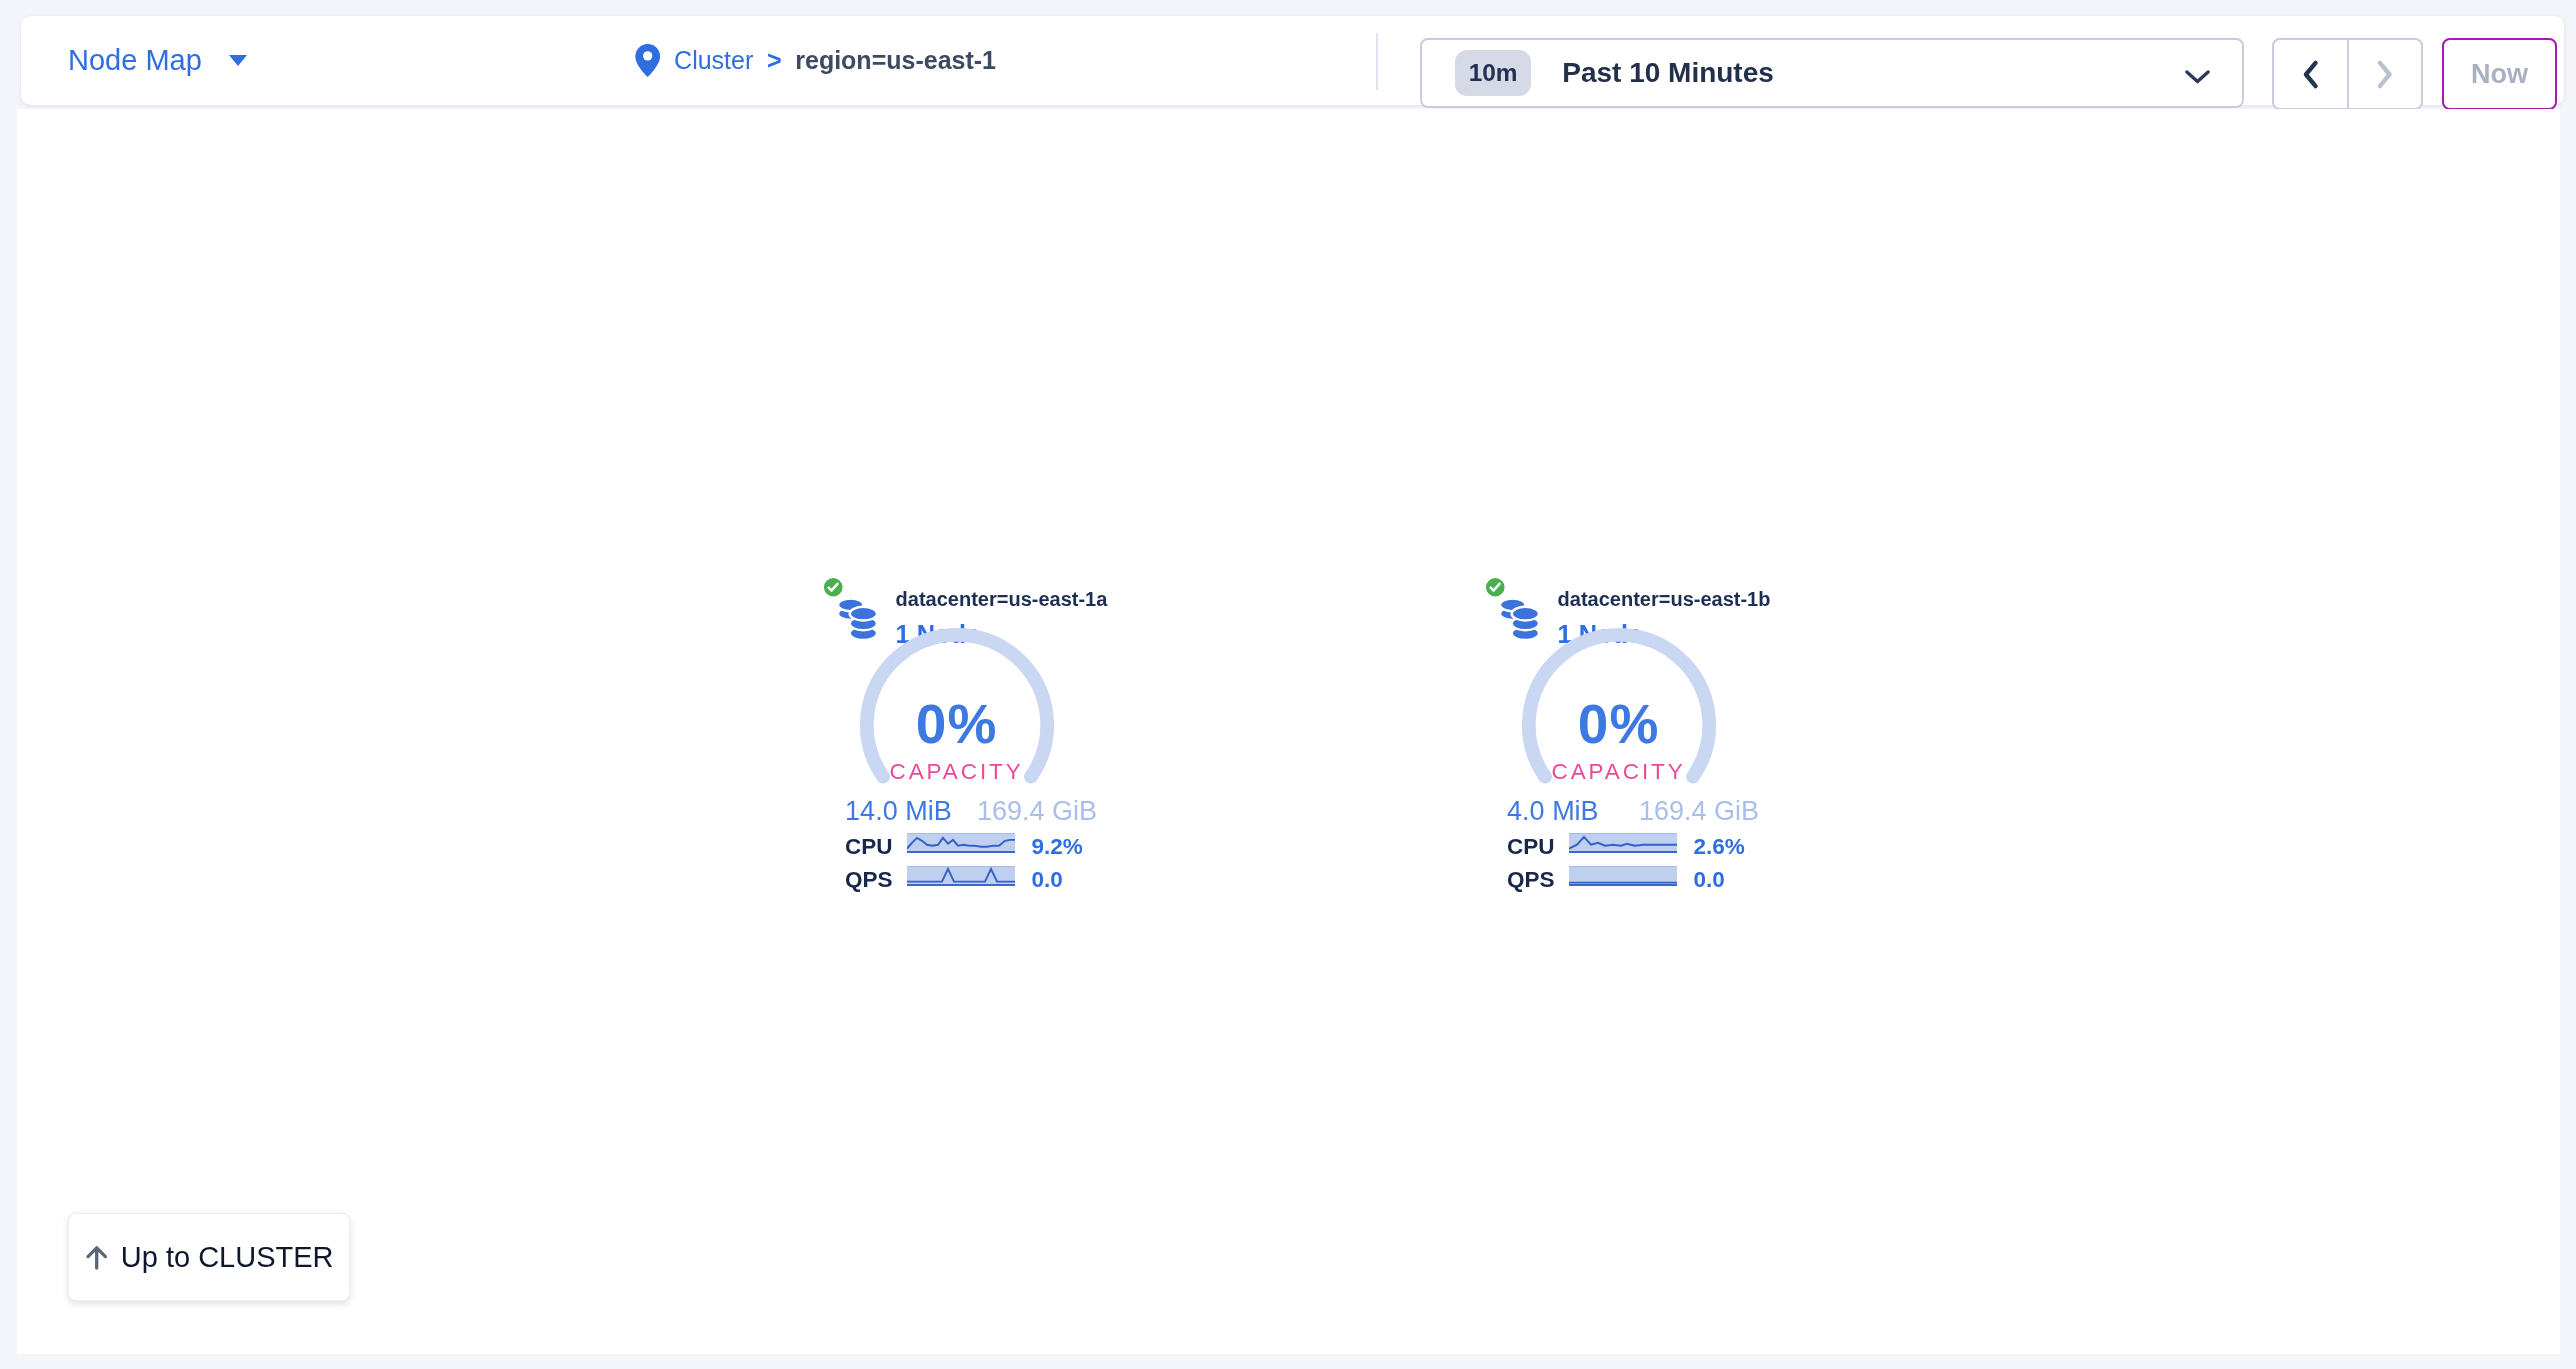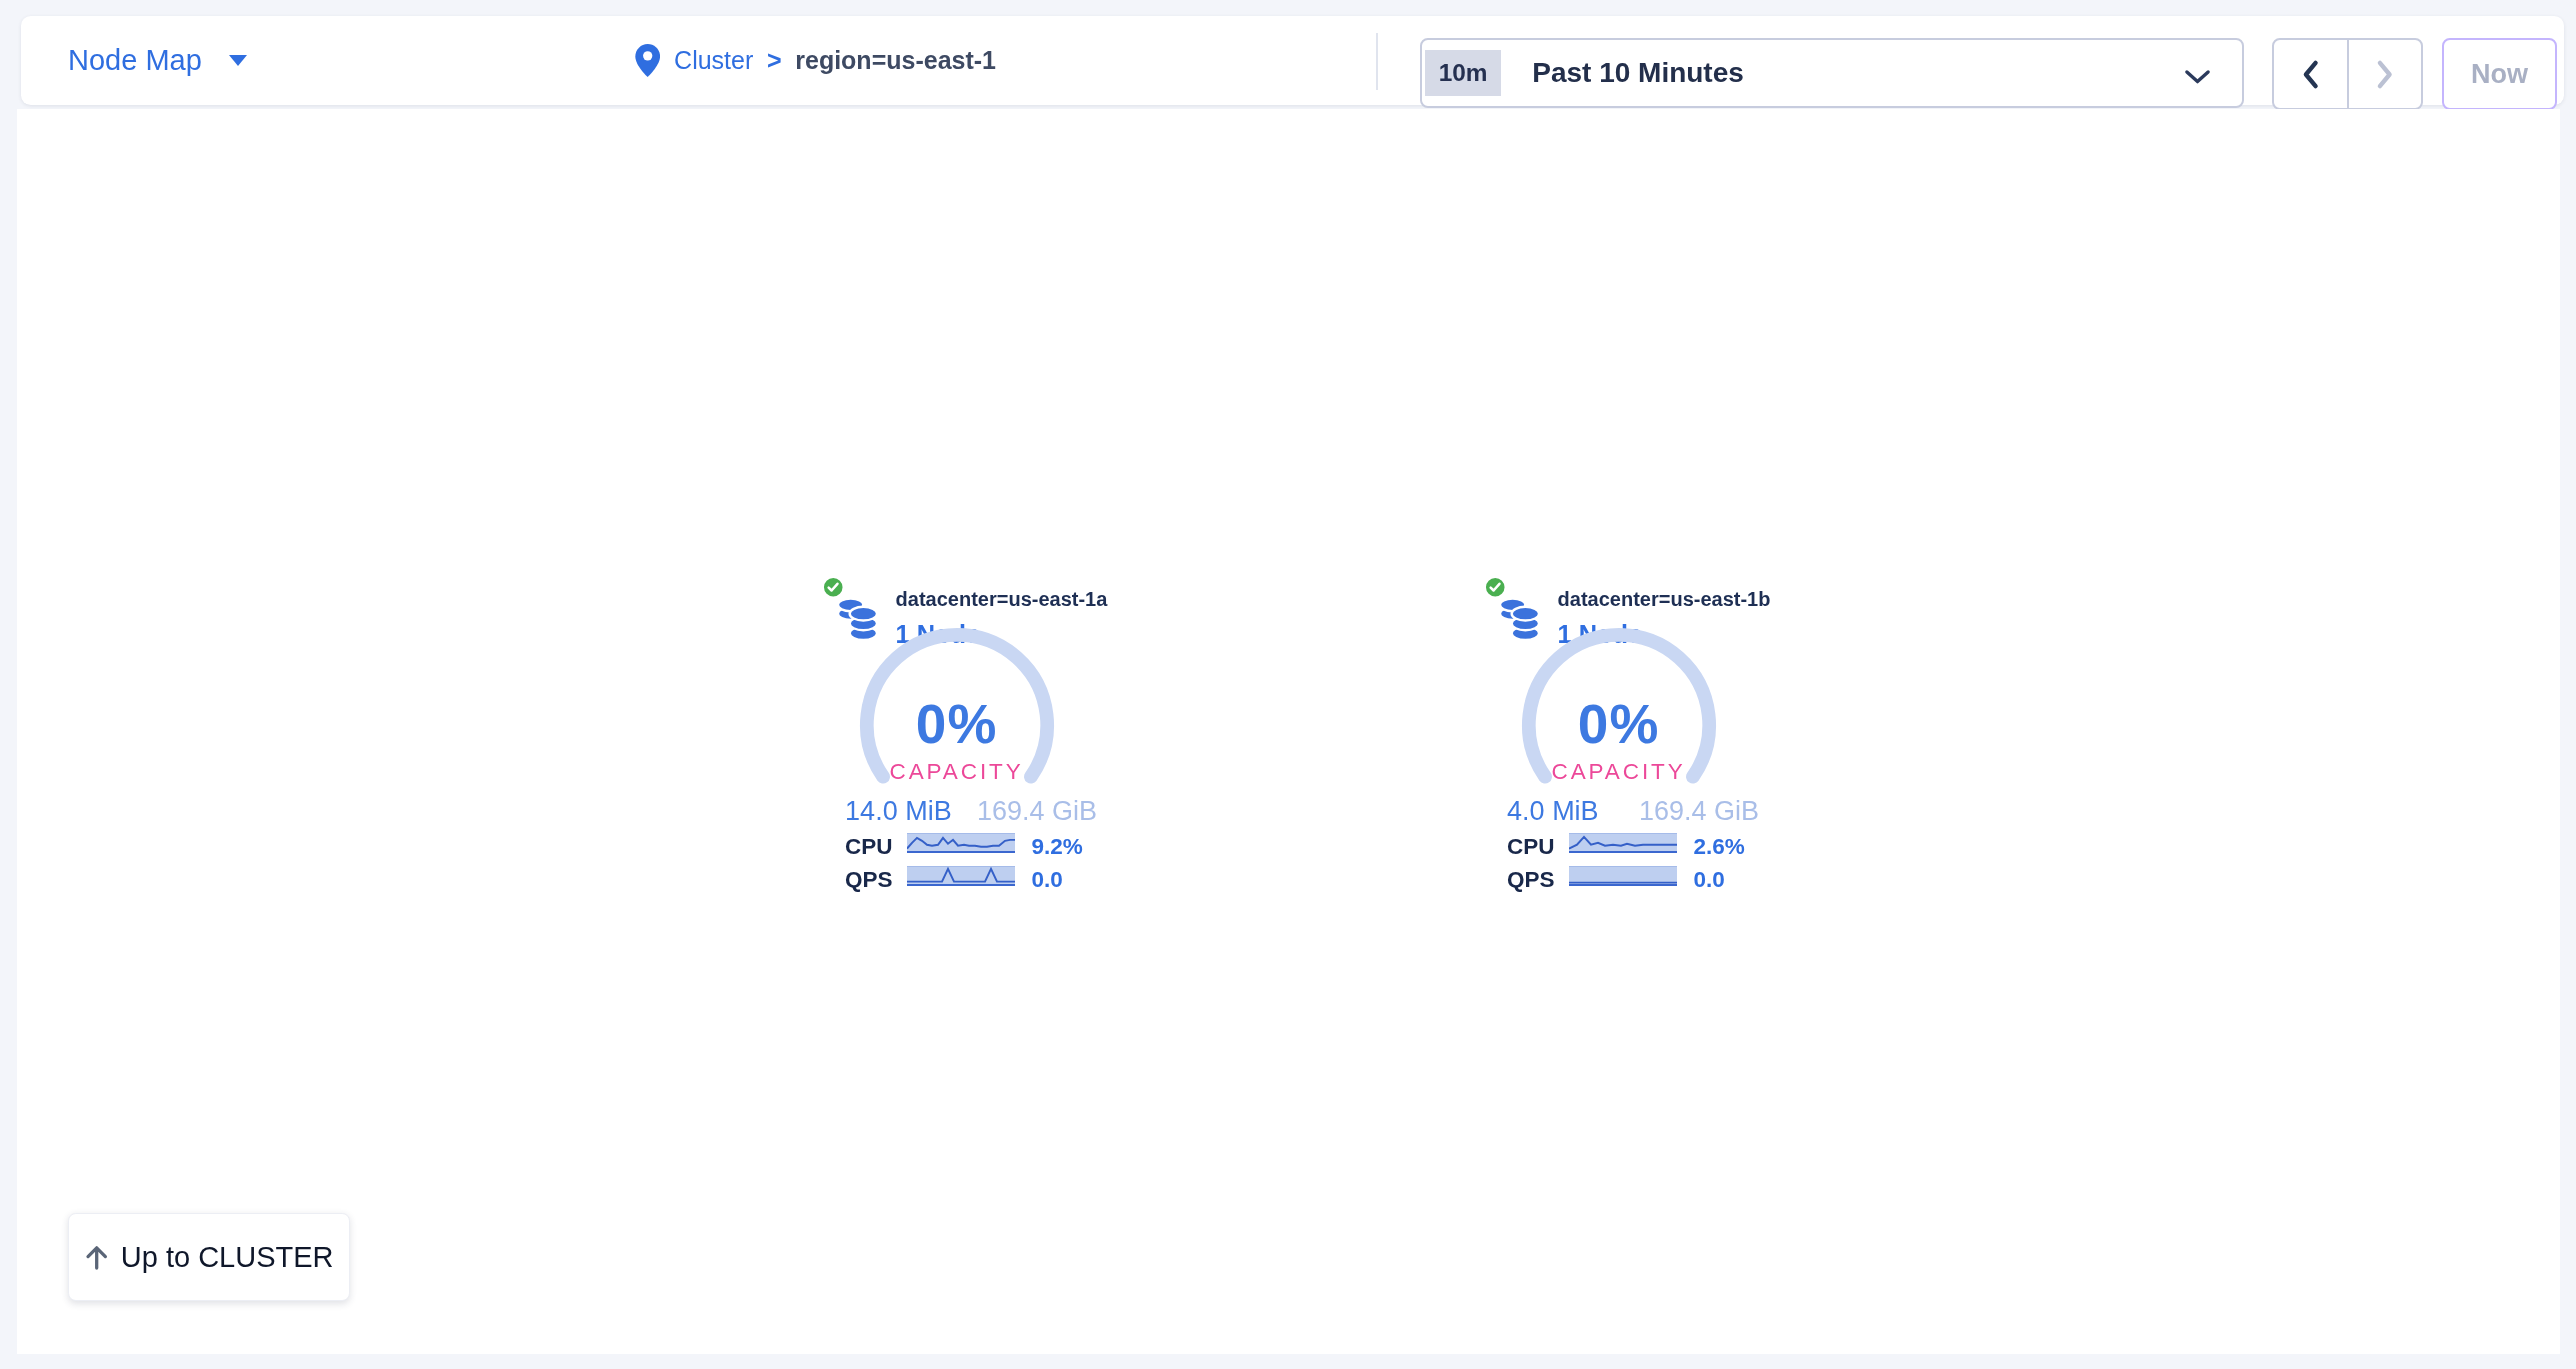--- a/index.html
+++ b/index.html
@@ -38,34 +38,34 @@
   .header-divider {
     position:absolute; left:1355px; top:17.6px; width:2px; height:57px;
     background:#e0e4ee;
   }
   .time-select {
     position:absolute; left:1399px; top:22.5px; width:824px; height:70px;
     border:2px solid #c7ccde; border-radius:7.8px;
     display:flex; align-items:center; cursor:pointer; background:#fff;
   }
   .time-badge {
-    margin-left:3px; background:#d6dae7; border-radius:0;
+    margin-left:33px; background:#d6dae7; border-radius:12px;
     padding:8.8px 13.7px; font-size:24.4px; font-weight:bold; color:#253050;
   }
   .time-label { margin-left:31px; font-size:28px; font-weight:bold; color:#232f4b; }
   .time-chevron { position:absolute; right:31px; top:29px; }
   .range-arrows {
     position:absolute; left:2251px; top:22.5px; width:151px; height:72px;
     border:2px solid #c7ccde; border-radius:7.8px; display:flex; background:#fff;
   }
   .arrow-cell { flex:1; display:flex; align-items:center; justify-content:center; cursor:pointer; }
   .arrow-split { width:2px; background:#c7ccde; }
   .now-button {
     position:absolute; left:2421px; top:22.5px; width:115px; height:72px;
-    border:2px solid #c4b5fd; border-radius:7.8px;
+    border:2px solid #a21caf; border-radius:7.8px;
     display:flex; align-items:center; justify-content:center;
     font-size:27px; font-weight:bold; color:#a9b0c4; background:#fff; cursor:pointer;
   }
   
   .main-card { left:16.6px; top:109px; width:2543px; height:1245px; }
   
   .dc { position:absolute; width:284px; height:323px; cursor:pointer; }
   .dc-check { position:absolute; left:0; top:2.9px; }
   .dc-dbicon { position:absolute; left:13.7px; top:21.5px; }
   .dc-title { position:absolute; left:74px; top:14.7px; font-size:20px; font-weight:bold; color:#1e2f54; white-space:nowrap; }

